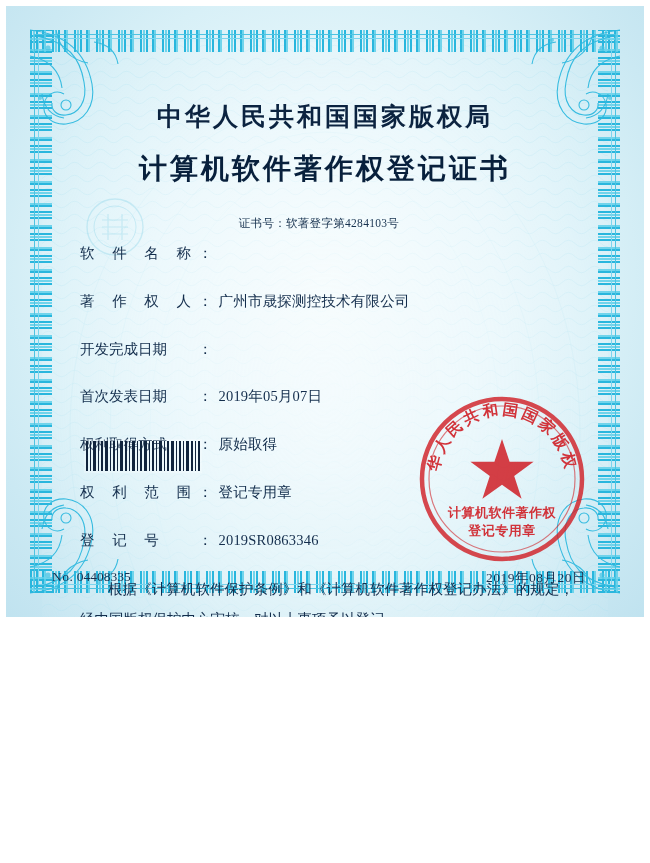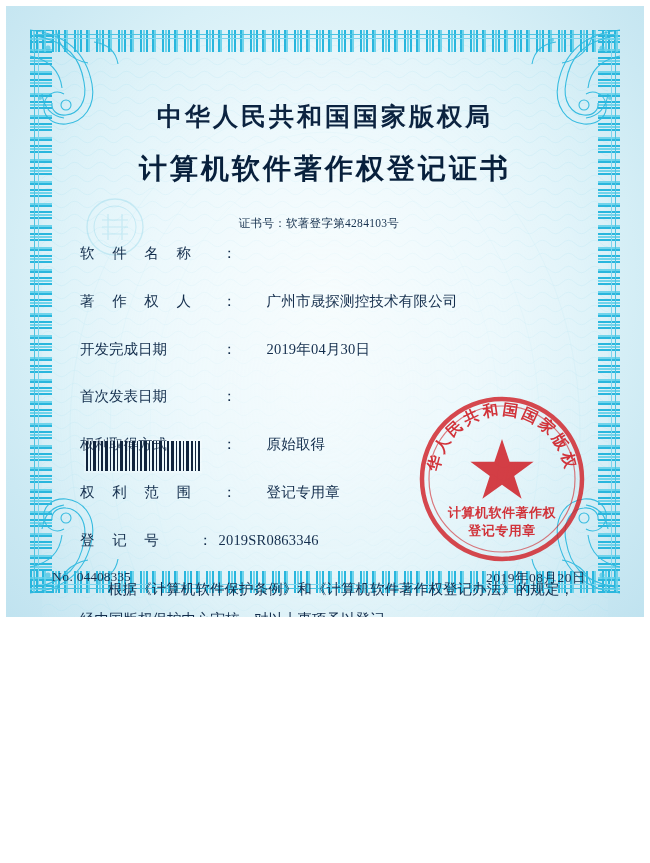--- a/index.html
+++ b/index.html
@@ -185,21 +185,21 @@
   }
   .field-value {
     flex: 1 1 auto;
     letter-spacing: .2px;
   }
   .field-value .line2 {
     display: block;
     margin-top: 2px;
   }
 
-  .row-gap-lg { margin-bottom: 26px; gap: 24px; }
+  .row-gap-lg { margin-bottom: 26px; }
 
   .paragraph {
     margin-top: 22px;
     padding-left: 30px;
     padding-right: 26px;
     font-size: 14.5px;
     color: #132d4c;
     line-height: 2.05;
     text-align: justify;
     text-indent: 28px;
@@ -363,26 +363,26 @@
 
       <div class="field-row row-gap-lg">
         <span class="field-label spaced-4">著 作 权 人</span>
         <span class="field-colon">：</span>
         <span class="field-value">广州市晟探测控技术有限公司</span>
       </div>
 
       <div class="field-row row-gap-lg">
         <span class="field-label">开发完成日期</span>
         <span class="field-colon">：</span>
-        <span class="field-value">2019年04月30日</span>
       </div>
 
       <div class="field-row row-gap-lg">
         <span class="field-label">首次发表日期</span>
         <span class="field-colon">：</span>
+        <span class="field-value">2019年05月07日</span>
       </div>
 
       <div class="field-row row-gap-lg">
         <span class="field-label">权利取得方式</span>
         <span class="field-colon">：</span>
         <span class="field-value">原始取得</span>
       </div>
 
       <div class="field-row row-gap-lg">
         <span class="field-label spaced-4">权 利 范 围</span>

